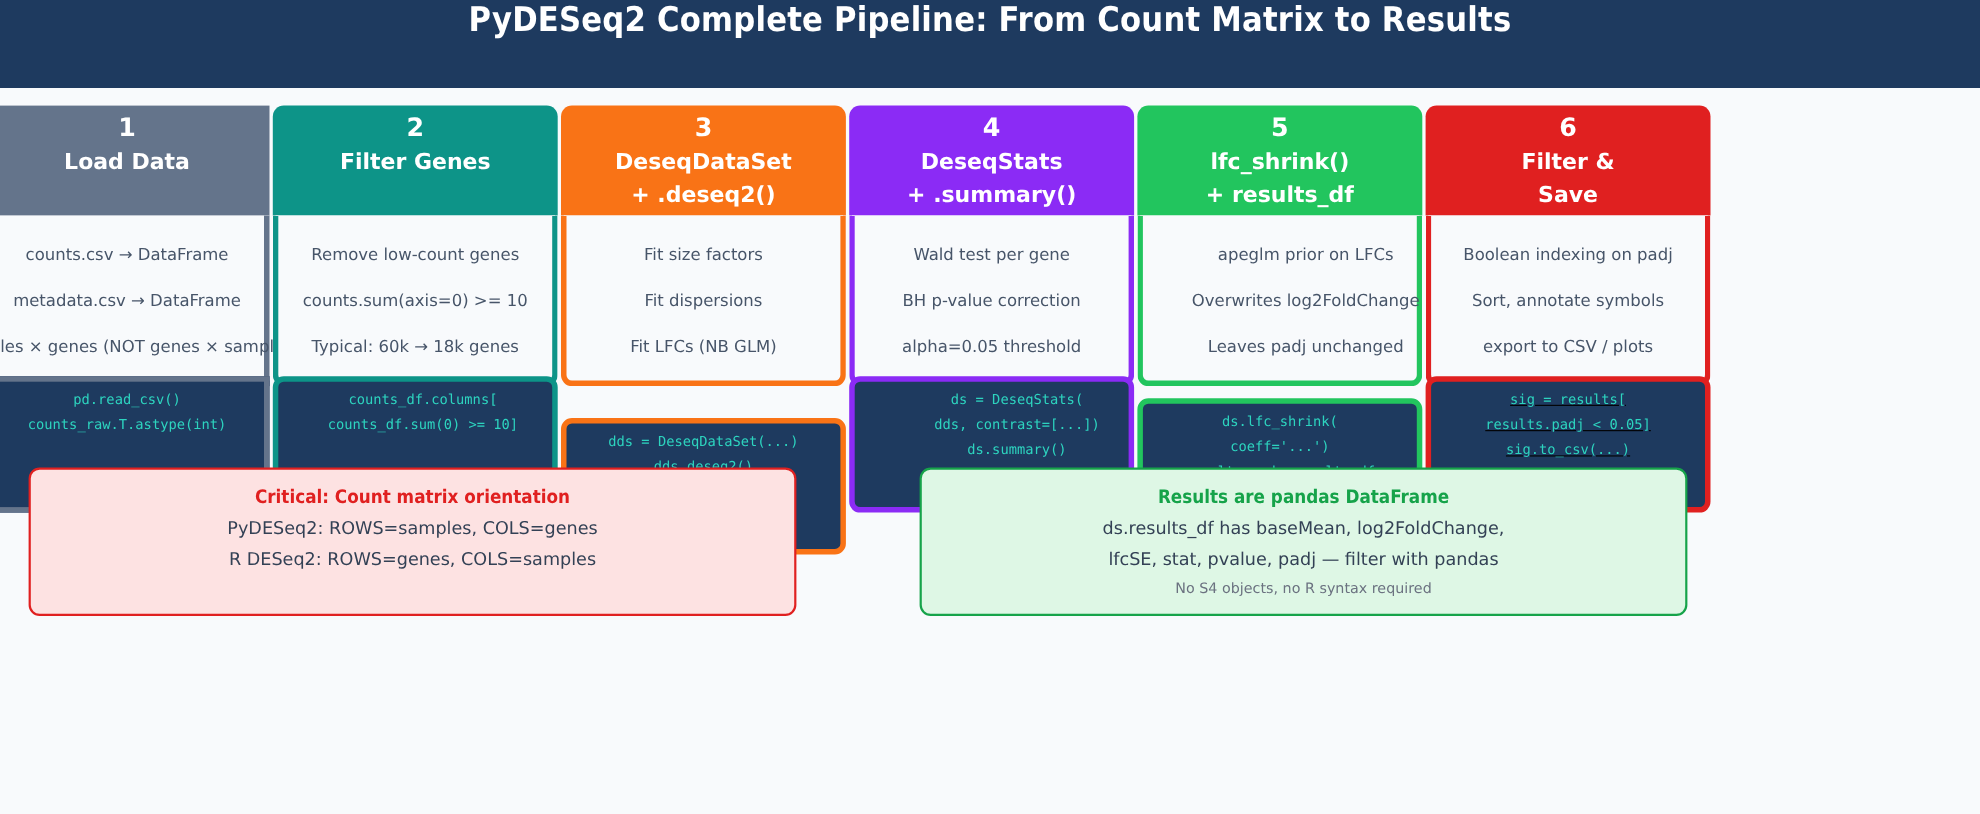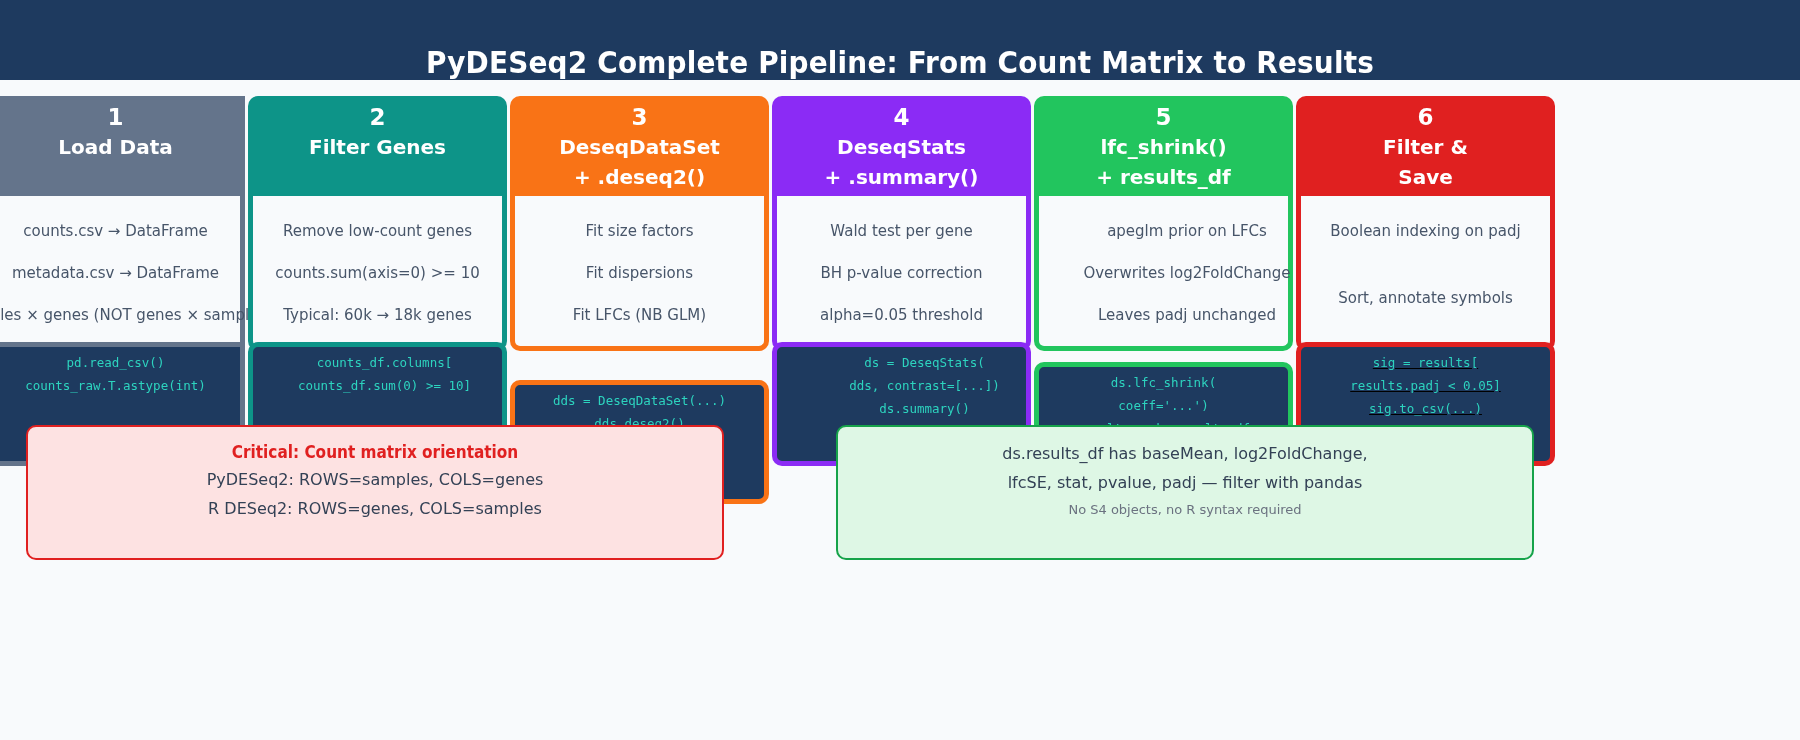--- a/index.html
+++ b/index.html
@@ -21,21 +21,21 @@
   }
 
   
   .title-bar {
     position: absolute;
     left: 0; top: 0;
     width: 1800px;
     height: 80px;
     background: #1e3a5f;
     display: flex;
-    align-items: flex-end;
+    align-items: flex-start;
     justify-content: center;
   }
   .title-text {
     color: #ffffff;
     font-size: 31px;
     font-weight: bold;
     font-family: "DejaVu Sans Condensed", "DejaVu Sans", sans-serif;
     letter-spacing: 0.2px;
     white-space: nowrap;
   }
@@ -272,39 +272,40 @@
           <div class="code-line">coeff='...')</div>
           <div class="code-line">results = ds.results_df</div>
         </div>
       </div>
       <div class="col col-6">
         <div class="col-head" style="background: rgb(224, 32, 32);">
           <div class="col-num">6</div>
           <div class="col-title">Filter &amp;
 Save</div>
         </div>
-        <div class="col-body" style="border-color: rgb(224, 32, 32); gap: 25px;">
+        <div class="col-body" style="border-color: rgb(224, 32, 32);">
           <div class="bullet">Boolean indexing on padj</div>
           <div class="bullet">Sort, annotate symbols</div>
           <div class="bullet">export to CSV / plots</div>
         </div>
         <div class="col-code" style="border-color: rgb(224, 32, 32); text-decoration: underline;">
           <div class="code-line">sig = results[</div>
           <div class="code-line">results.padj &lt; 0.05]</div>
           <div class="code-line">sig.to_csv(...)</div>
         </div>
       </div>
     </div>
 
   <div class="notes" id="notes">
       <div class="note note-critical">
         <div class="note-title">Critical: Count matrix orientation</div>
         <div class="note-line">PyDESeq2: ROWS=samples, COLS=genes</div>
         <div class="note-line">R DESeq2: ROWS=genes, COLS=samples</div>
       </div>
       <div class="note note-info">
+        <div class="note-title">Results are pandas DataFrame</div>
         <div class="note-line">ds.results_df has baseMean, log2FoldChange,</div>
         <div class="note-line">lfcSE, stat, pvalue, padj — filter with pandas</div>
         <div class="note-foot">No S4 objects, no R syntax required</div>
       </div>
     </div>
 
 </div>
 
 </body></html>

